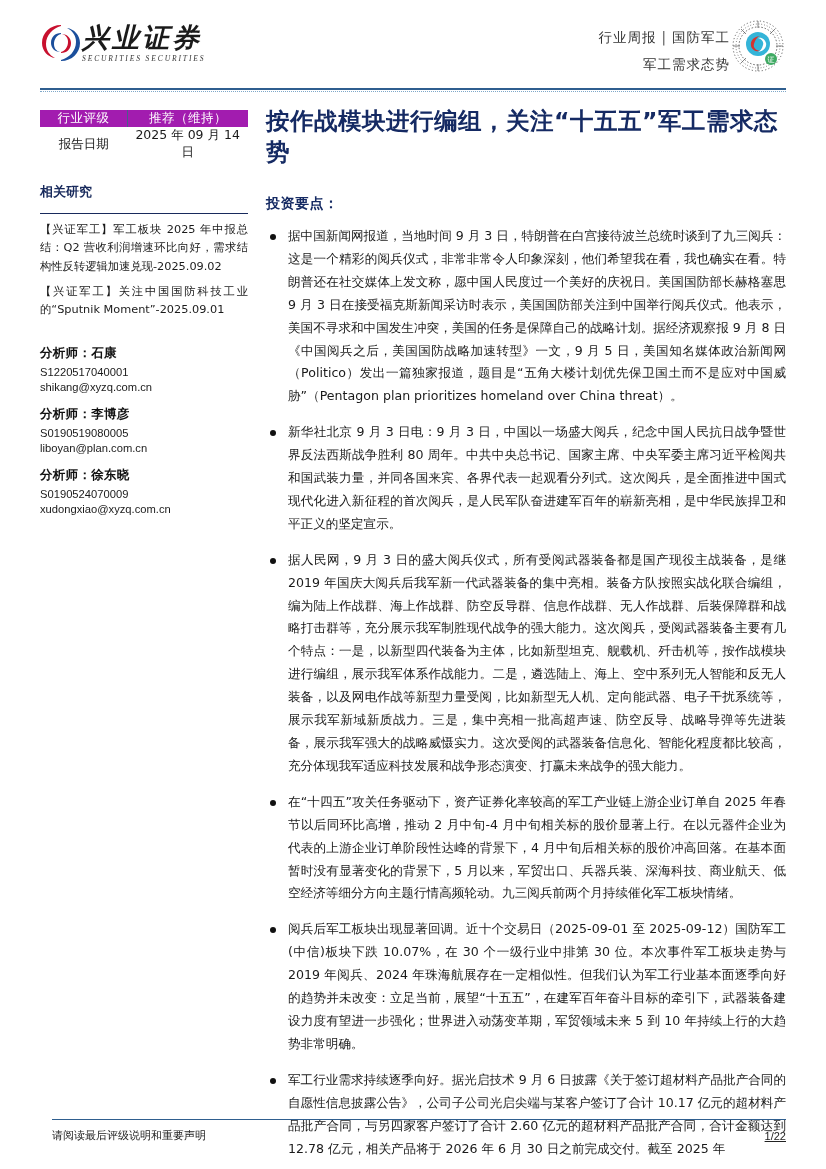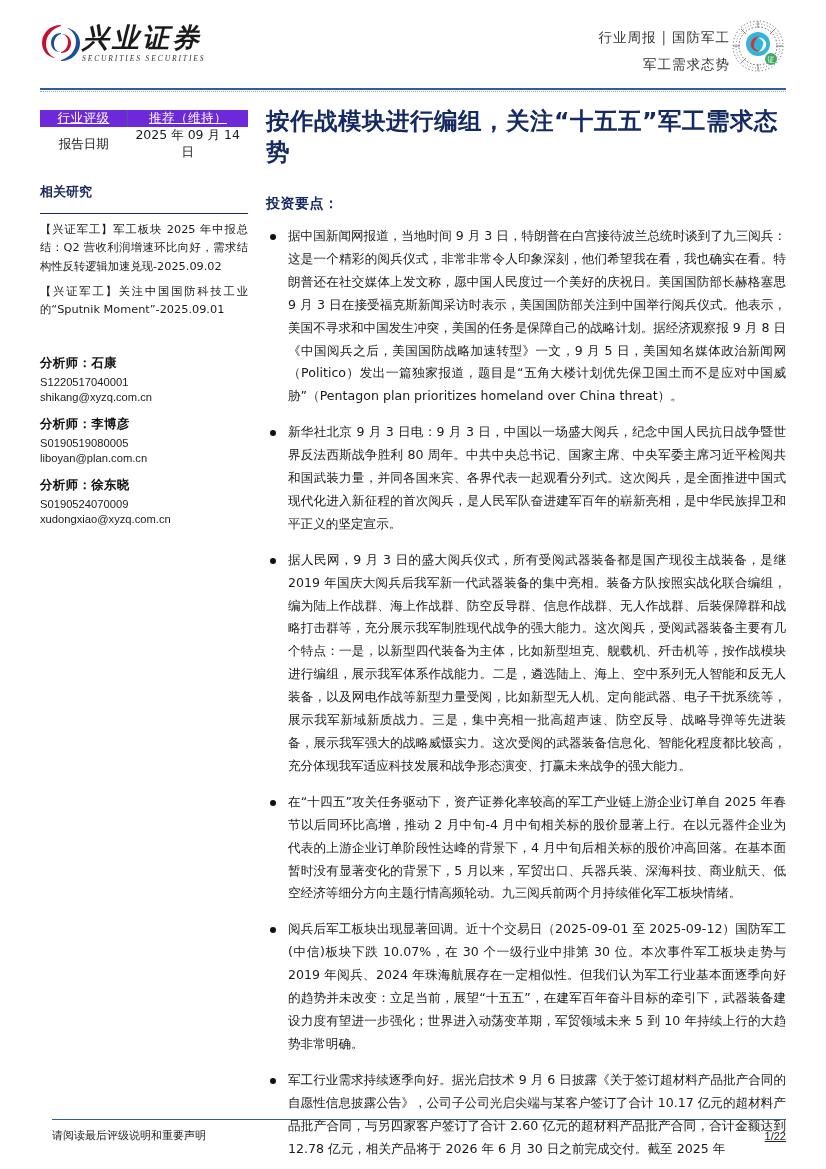--- a/index.html
+++ b/index.html
@@ -121,28 +121,27 @@
   
   .rating-table {
     width: 100%;
     border-collapse: collapse;
     margin-top: 4px;
   }
   .rating-table td {
     padding: 0;
   }
   .rating-row-head td {
-    background: #6d28d9;
+    background: #a21caf;
     color: #ffffff;
     font-size: 12.5px;
     height: 15px;
     text-align: center;
     font-family: "DejaVu Sans", sans-serif;
     letter-spacing: 0.5px;
-    text-decoration: underline;
   }
   .rating-row-head td.c1 {
     width: 42%;
     border-right: 1px solid #4a5c8a;
   }
   .rating-row-body td {
     background: #ffffff;
     color: #1a1a1a;
     font-size: 12.5px;
     height: 31px;
@@ -175,21 +174,21 @@
     font-size: 11.3px;
     line-height: 1.62;
     color: #1a1a1a;
     margin-top: 7px;
     font-family: "DejaVu Sans", sans-serif;
     text-align: justify;
   }
 
   
   .analysts {
-    margin-top: 36px;
+    margin-top: 26px;
   }
   .analyst {
     margin-bottom: 13px;
   }
   .analyst-name {
     font-size: 12.5px;
     font-weight: bold;
     color: #111;
     font-family: "DejaVu Sans", sans-serif;
     letter-spacing: 0.3px;

